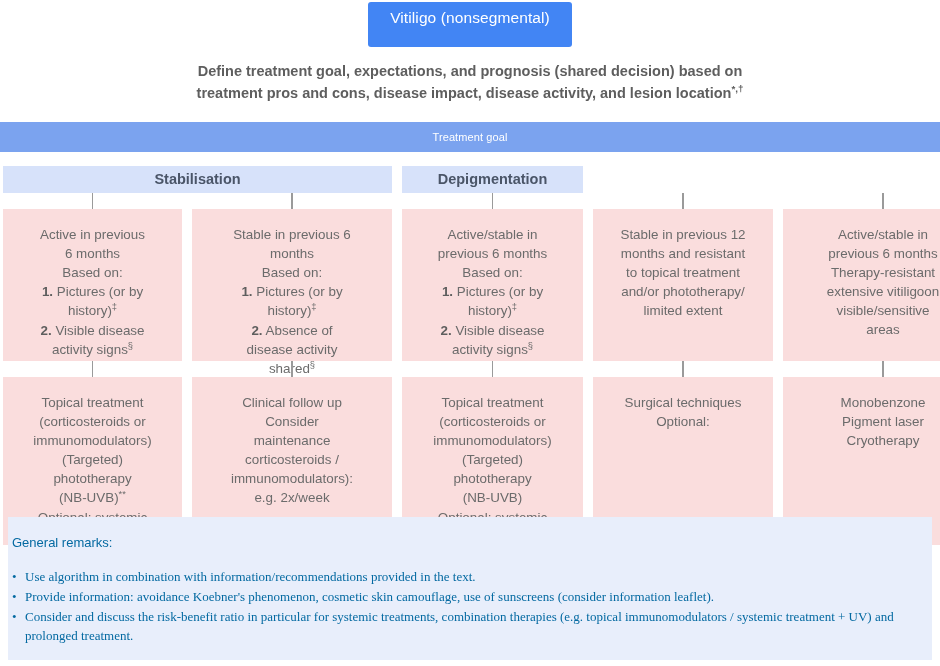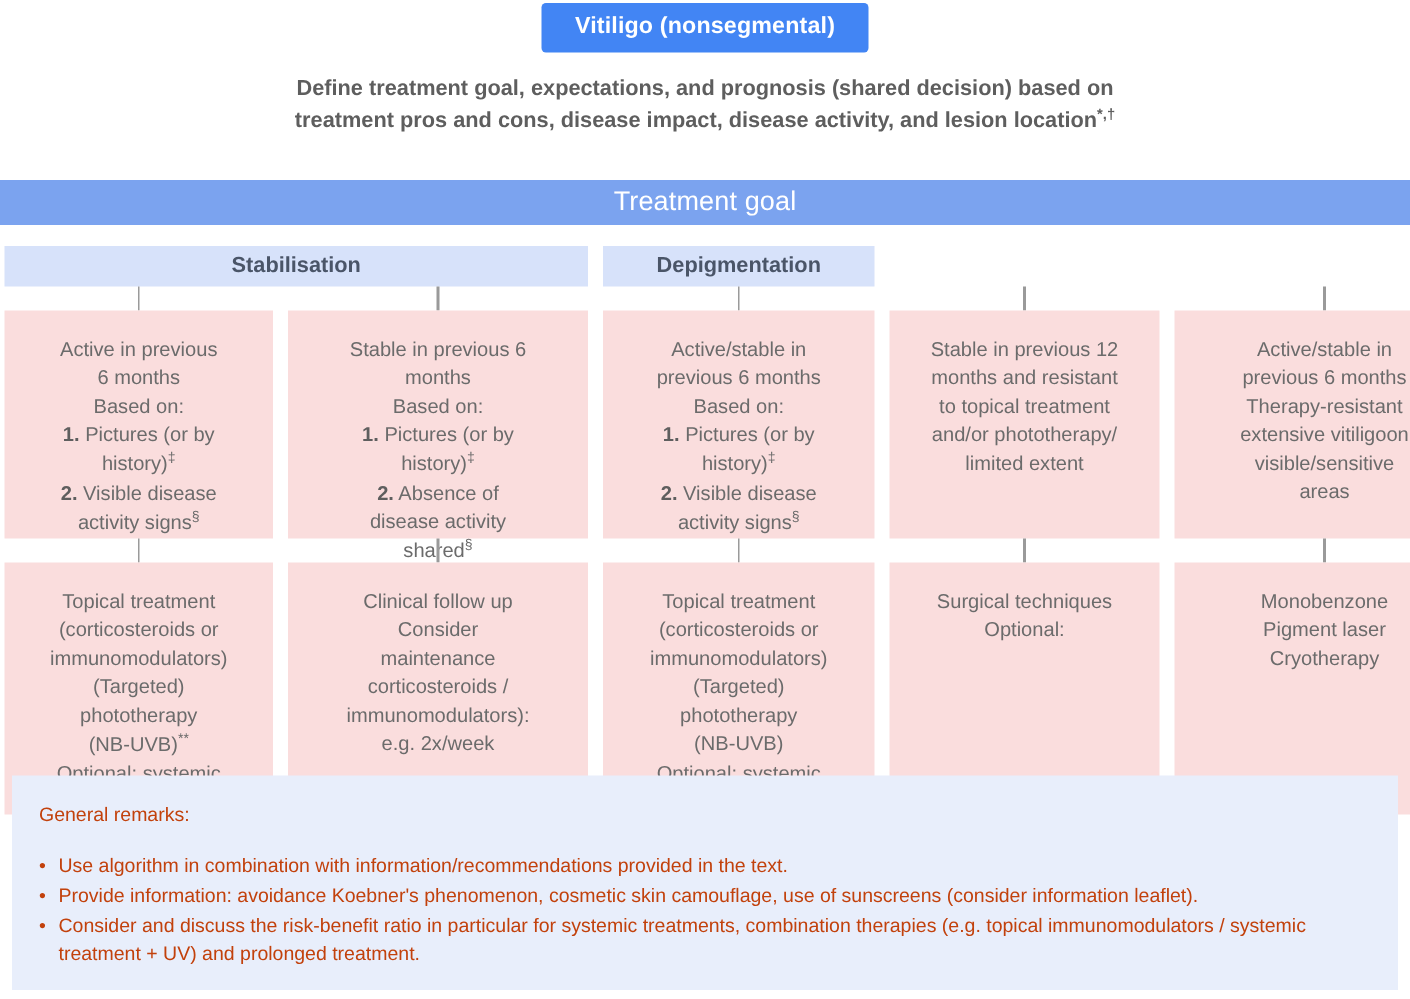--- a/index.html
+++ b/index.html
@@ -17,45 +17,45 @@
   
   .title-row {
     display: flex;
     justify-content: center;
     padding-top: 2px;
   }
   .title-pill {
     background: #4285f4;
     color: #ffffff;
     font-size: 15.5px;
-    font-weight: bold;
-    padding: 7px 22px 8px;
+    font-weight: normal;
+    padding: 7px 22px 20px;
     border-radius: 3px;
     letter-spacing: 0.1px;
   }
 
   
   .intro {
     margin-top: 14px;
     text-align: center;
     font-size: 14.5px;
     font-weight: bold;
     color: #5e5e5e;
     line-height: 1.44;
     padding: 0 150px;
   }
   .intro sup { font-size: 0.68em; vertical-align: super; font-weight: bold; }
 
   
   .goal-bar {
-    margin-top: 28px;
+    margin-top: 18px;
     height: 30px;
     background: #7ba3ef;
     color: #ffffff;
-    font-size: 18px;
+    font-size: 11px;
     display: flex;
     align-items: center;
     justify-content: center;
     letter-spacing: 0.1px;
   }
 
   
   
   .grid {
     position: relative;
@@ -116,27 +116,27 @@
   .card b { font-weight: bold; color: #5e5e5e; }
   .card sup { font-size: 0.7em; vertical-align: super; }
 
   
   .remarks {
     position: absolute;
     left: 8px;
     right: 8px;
     bottom: 6px;
     background: #e8eefb;
-    padding: 16px 18px 14px;
+    padding: 16px 4px 14px;
     font-size: 13px;
-    color: #c2410c;
+    color: #0369a1;
     line-height: 1.52;
   }
   .remarks-title { margin-bottom: 14px; }
-  .remarks ul { list-style: none; }
+  .remarks ul { list-style: none; font-family: Liberation Serif, serif; }
   .remarks li { position: relative; padding-left: 13px; }
   .remarks li::before {
     content: "\2022";
     position: absolute;
     left: 0; top: 0;
   }
 </style>
 </head>
 <body>
 

